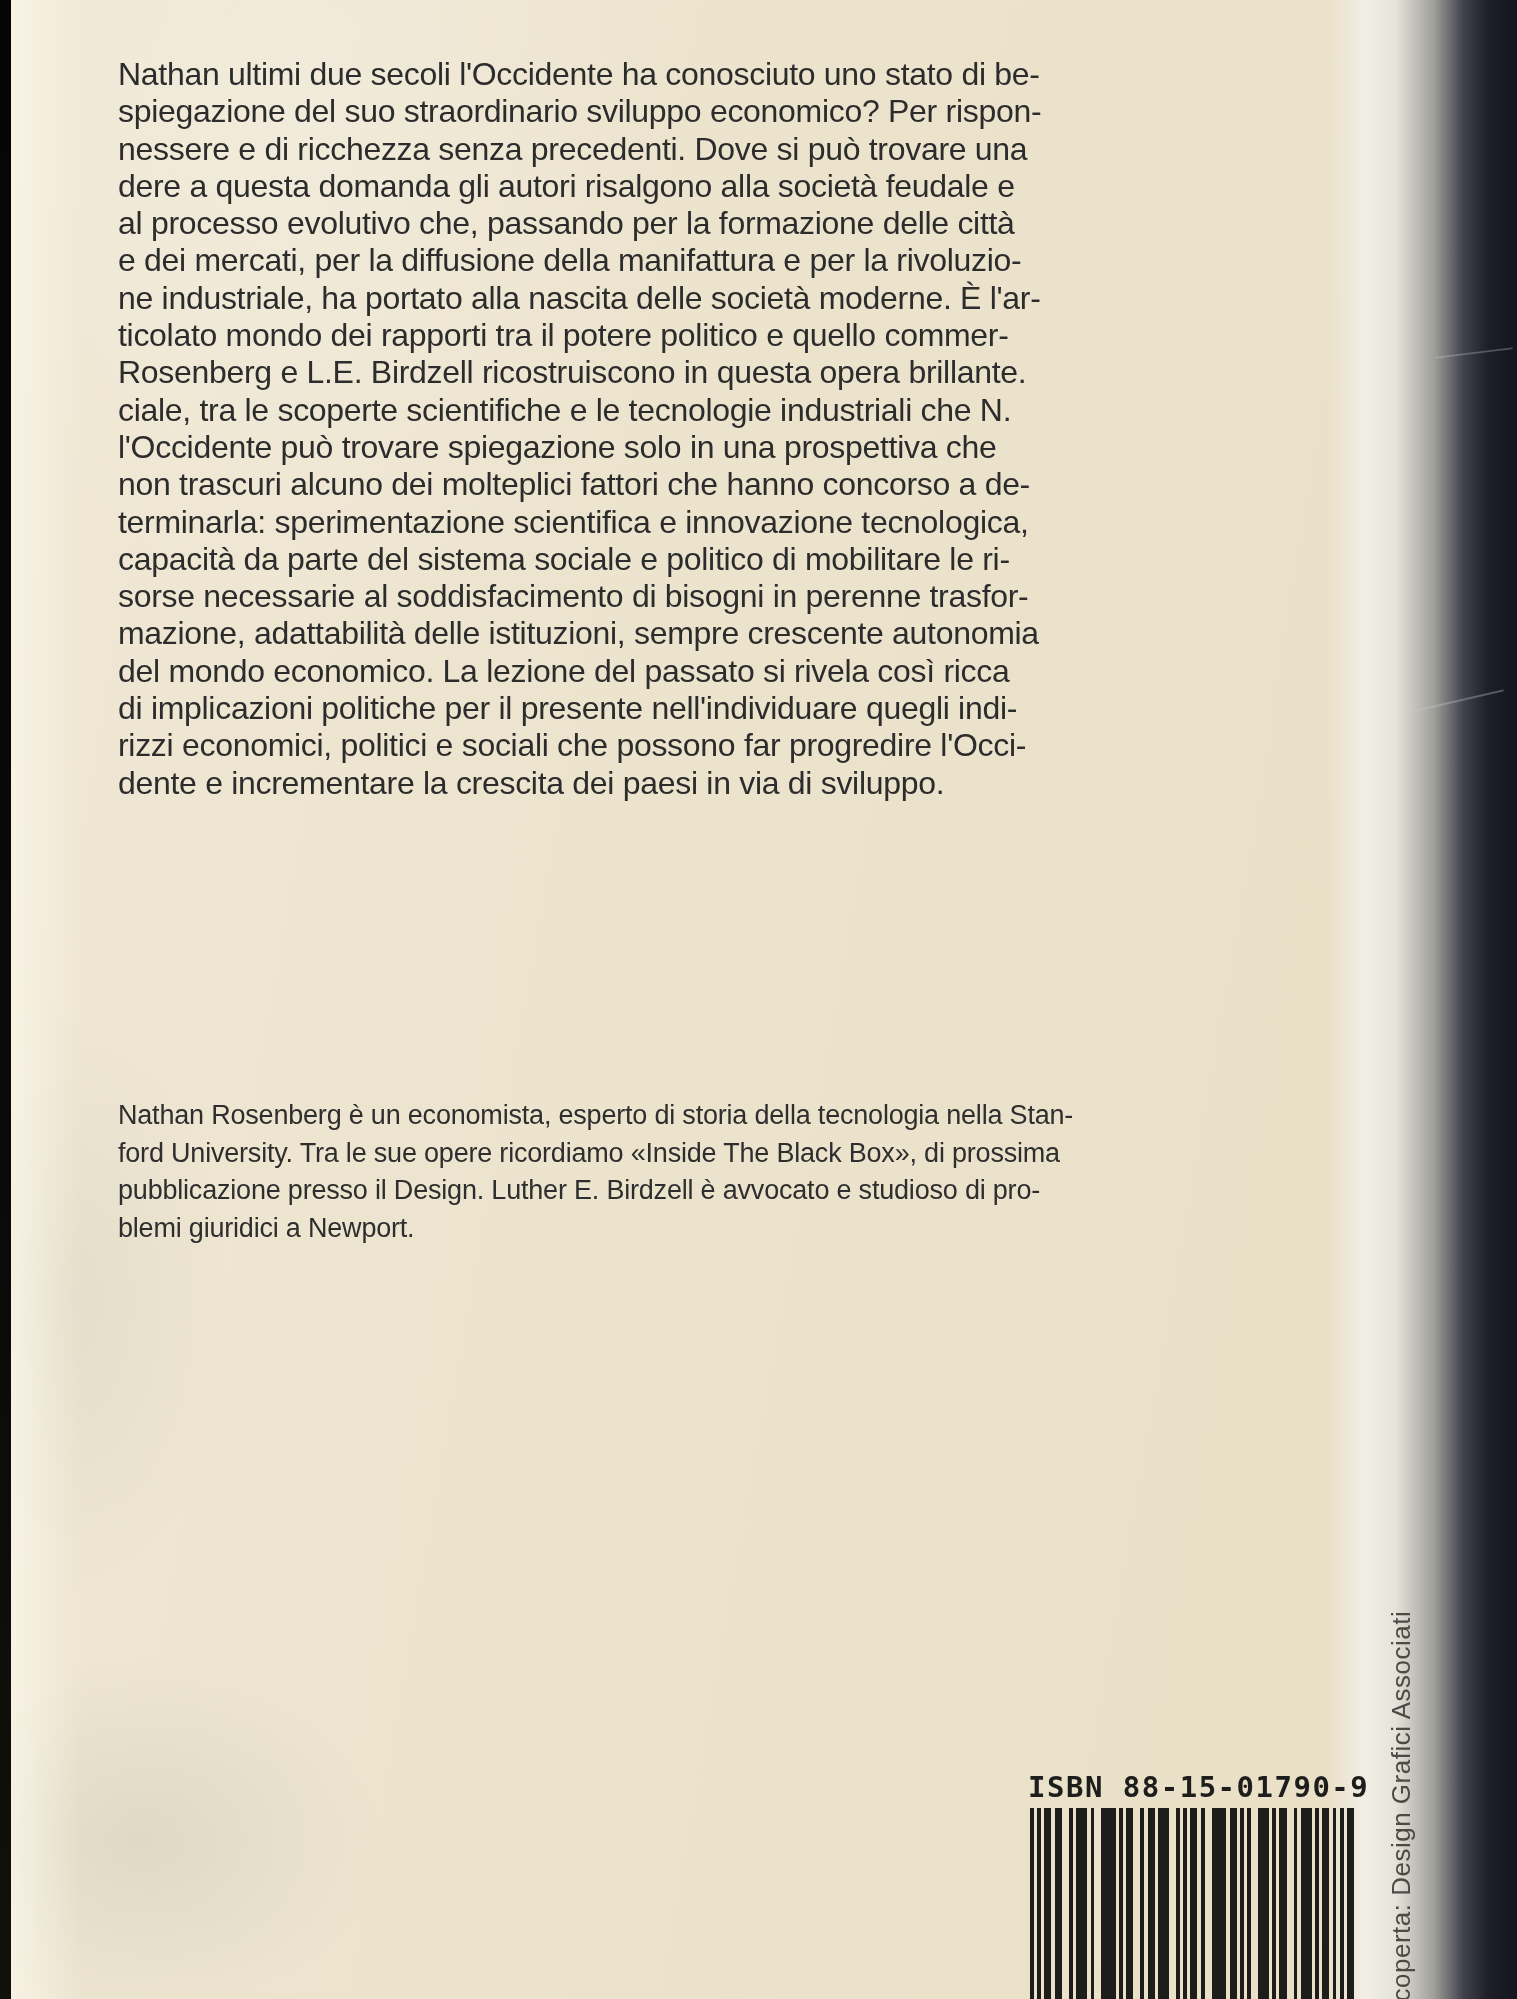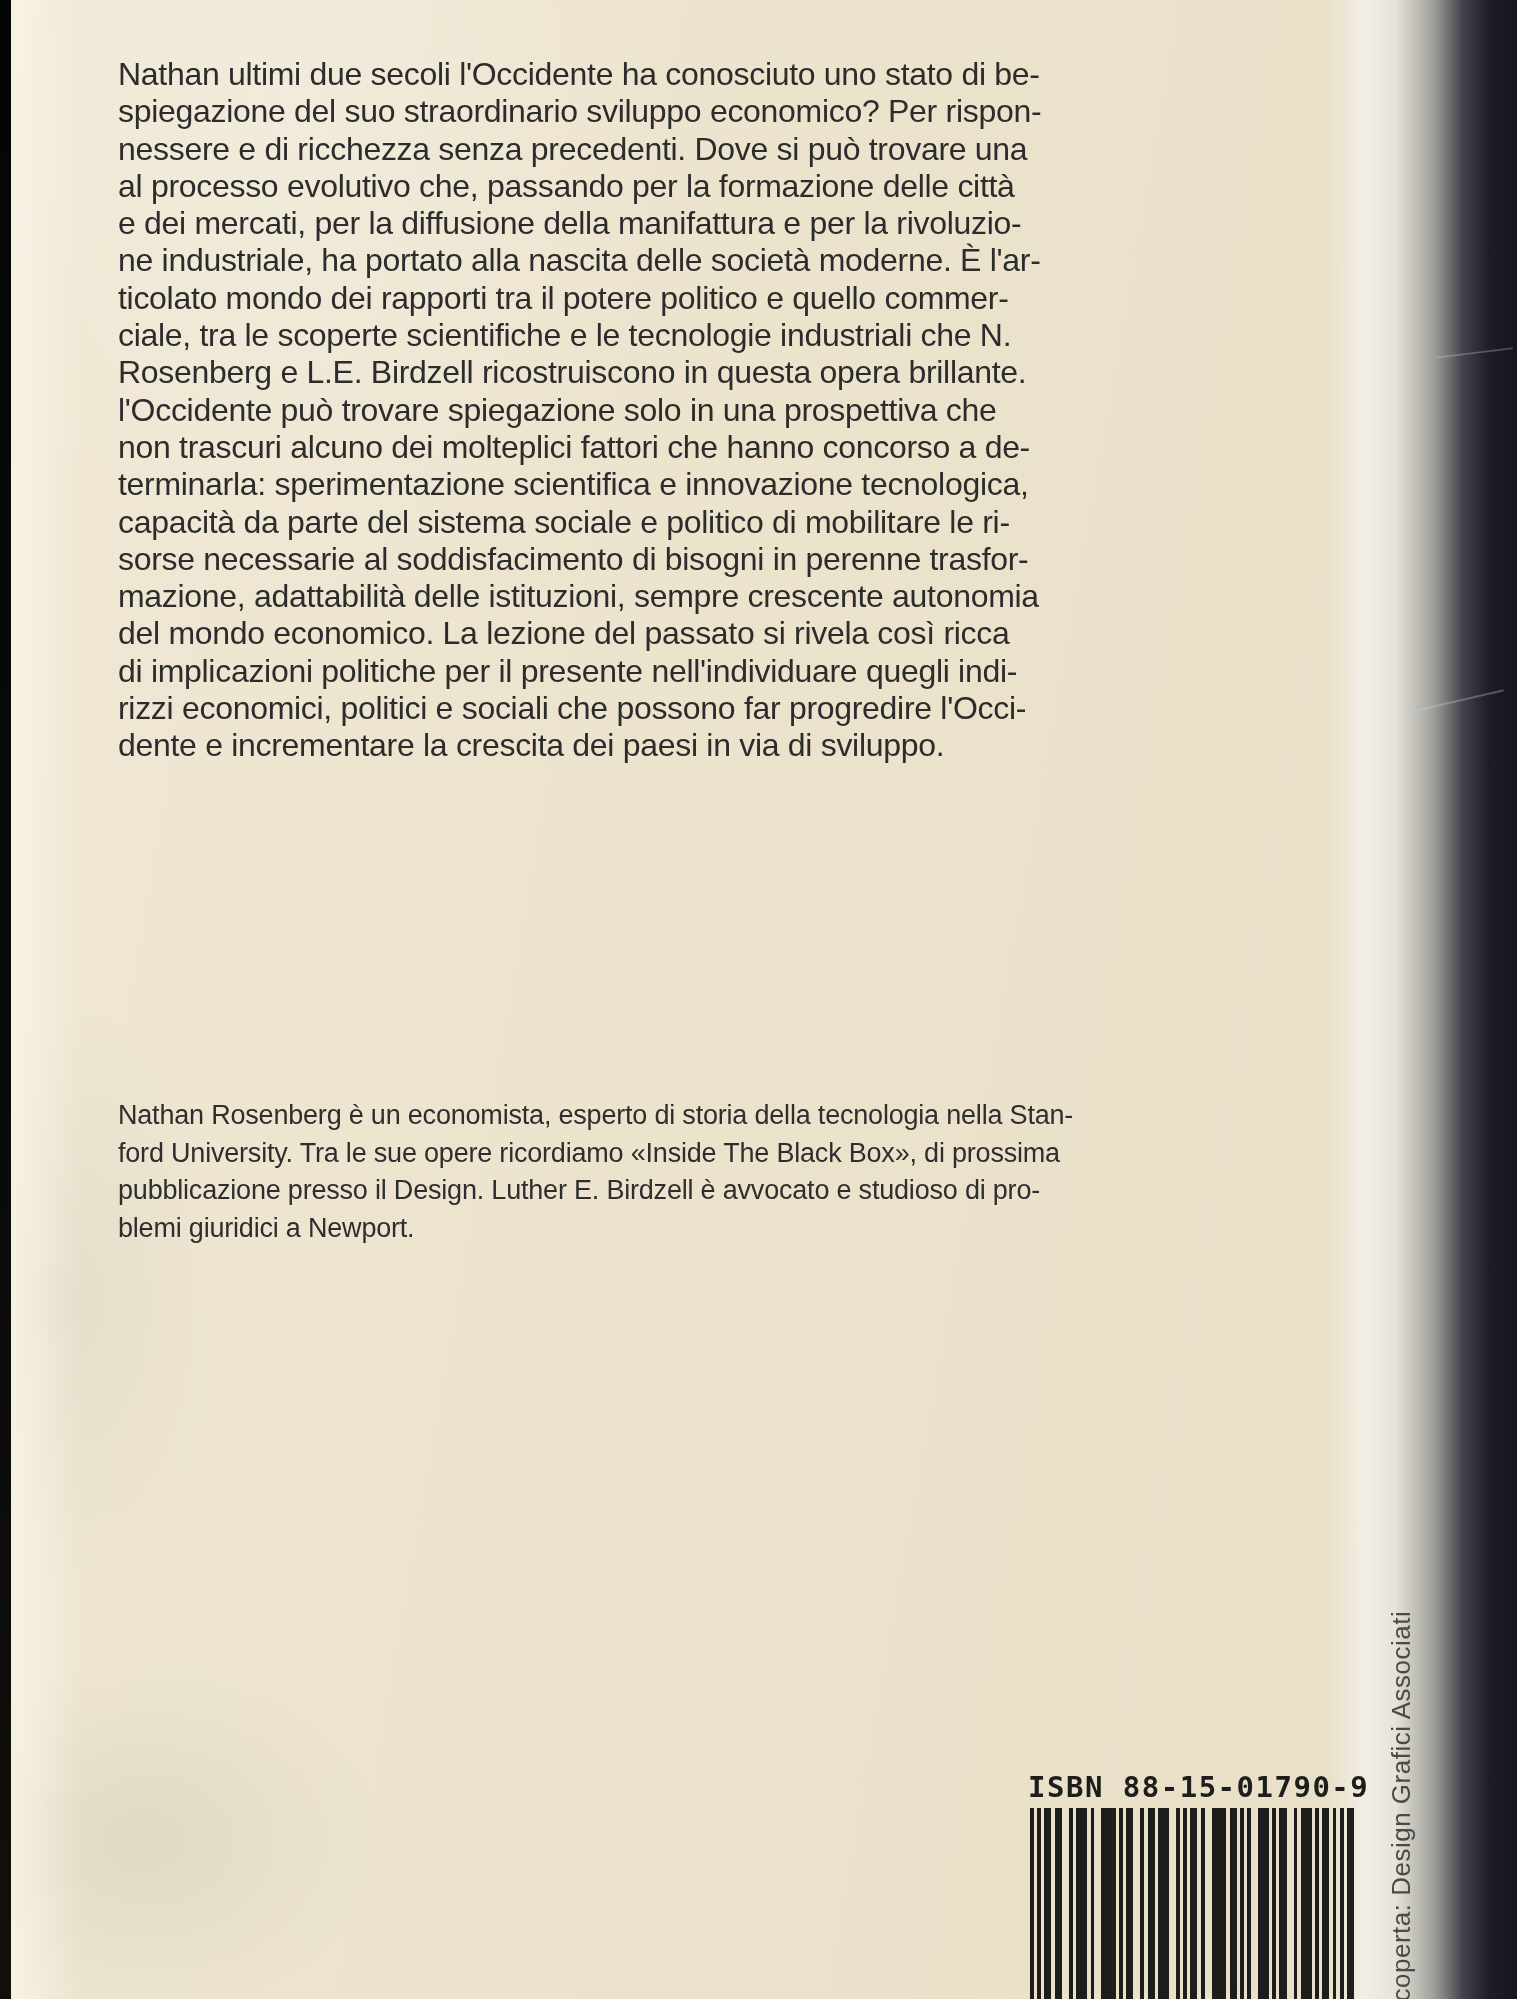--- a/index.html
+++ b/index.html
@@ -120,26 +120,27 @@
   <div class="left-strip"></div>
   <div class="left-paper-light"></div>
   <div class="right-edge"></div>
   <div class="scratch-1"></div>
   <div class="scratch-2"></div>
 
   <div class="blurb">
       <div class="line">Nathan ultimi due secoli l'Occidente ha conosciuto uno stato di be-</div>
       <div class="line">spiegazione del suo straordinario sviluppo economico? Per rispon-</div>
       <div class="line">nessere e di ricchezza senza precedenti. Dove si può trovare una</div>
+      <div class="line">dere a questa domanda gli autori risalgono alla società feudale e</div>
       <div class="line">al processo evolutivo che, passando per la formazione delle città</div>
       <div class="line">e dei mercati, per la diffusione della manifattura e per la rivoluzio-</div>
       <div class="line">ne industriale, ha portato alla nascita delle società moderne. È l'ar-</div>
       <div class="line">ticolato mondo dei rapporti tra il potere politico e quello commer-</div>
+      <div class="line">Rosenberg e L.E. Birdzell ricostruiscono in questa opera brillante.</div>
       <div class="line">ciale, tra le scoperte scientifiche e le tecnologie industriali che N.</div>
-      <div class="line">Rosenberg e L.E. Birdzell ricostruiscono in questa opera brillante.</div>
       <div class="line">l'Occidente può trovare spiegazione solo in una prospettiva che</div>
       <div class="line">non trascuri alcuno dei molteplici fattori che hanno concorso a de-</div>
       <div class="line">terminarla: sperimentazione scientifica e innovazione tecnologica,</div>
       <div class="line">capacità da parte del sistema sociale e politico di mobilitare le ri-</div>
       <div class="line">sorse necessarie al soddisfacimento di bisogni in perenne trasfor-</div>
       <div class="line">mazione, adattabilità delle istituzioni, sempre crescente autonomia</div>
       <div class="line">del mondo economico. La lezione del passato si rivela così ricca</div>
       <div class="line">di implicazioni politiche per il presente nell'individuare quegli indi-</div>
       <div class="line">rizzi economici, politici e sociali che possono far progredire l'Occi-</div>
       <div class="line">dente e incrementare la crescita dei paesi in via di sviluppo.</div>

